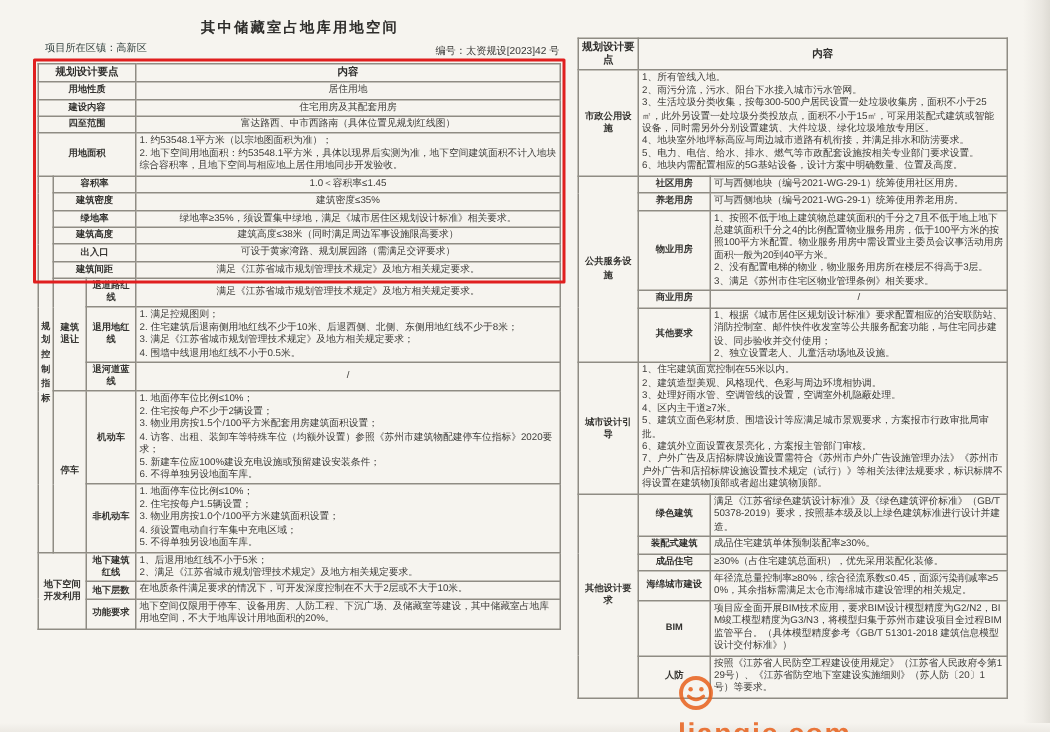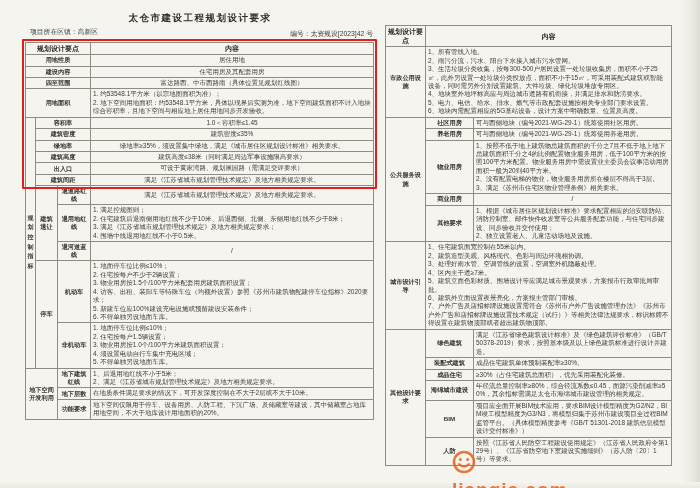--- a/index.html
+++ b/index.html
@@ -40,21 +40,21 @@
     gap:5px;color:#e8611c;opacity:0.85;font-weight:bold;font-size:19px;letter-spacing:1px;flex-direction:column;}
   #watermark svg{display:block;}
 </style>
 </head>
 <body>
 
 <div id="scan-edge"></div>
 <div id="scan-edge-bottom"></div>
 
 <div id="location-label">项目所在区镇：高新区</div>
-<div id="doc-title">太仓市建设工程规划设计要求</div>
+<div id="doc-title">其中储藏室占地库用地空间</div>
 <div id="doc-number">编号：太资规设[2023]42 号</div>
 
 <table id="t-left">
   <colgroup>
       <col style="width:10px">
       <col style="width:22px">
       <col style="width:33px">
       <col>
     </colgroup>
   <tbody>

